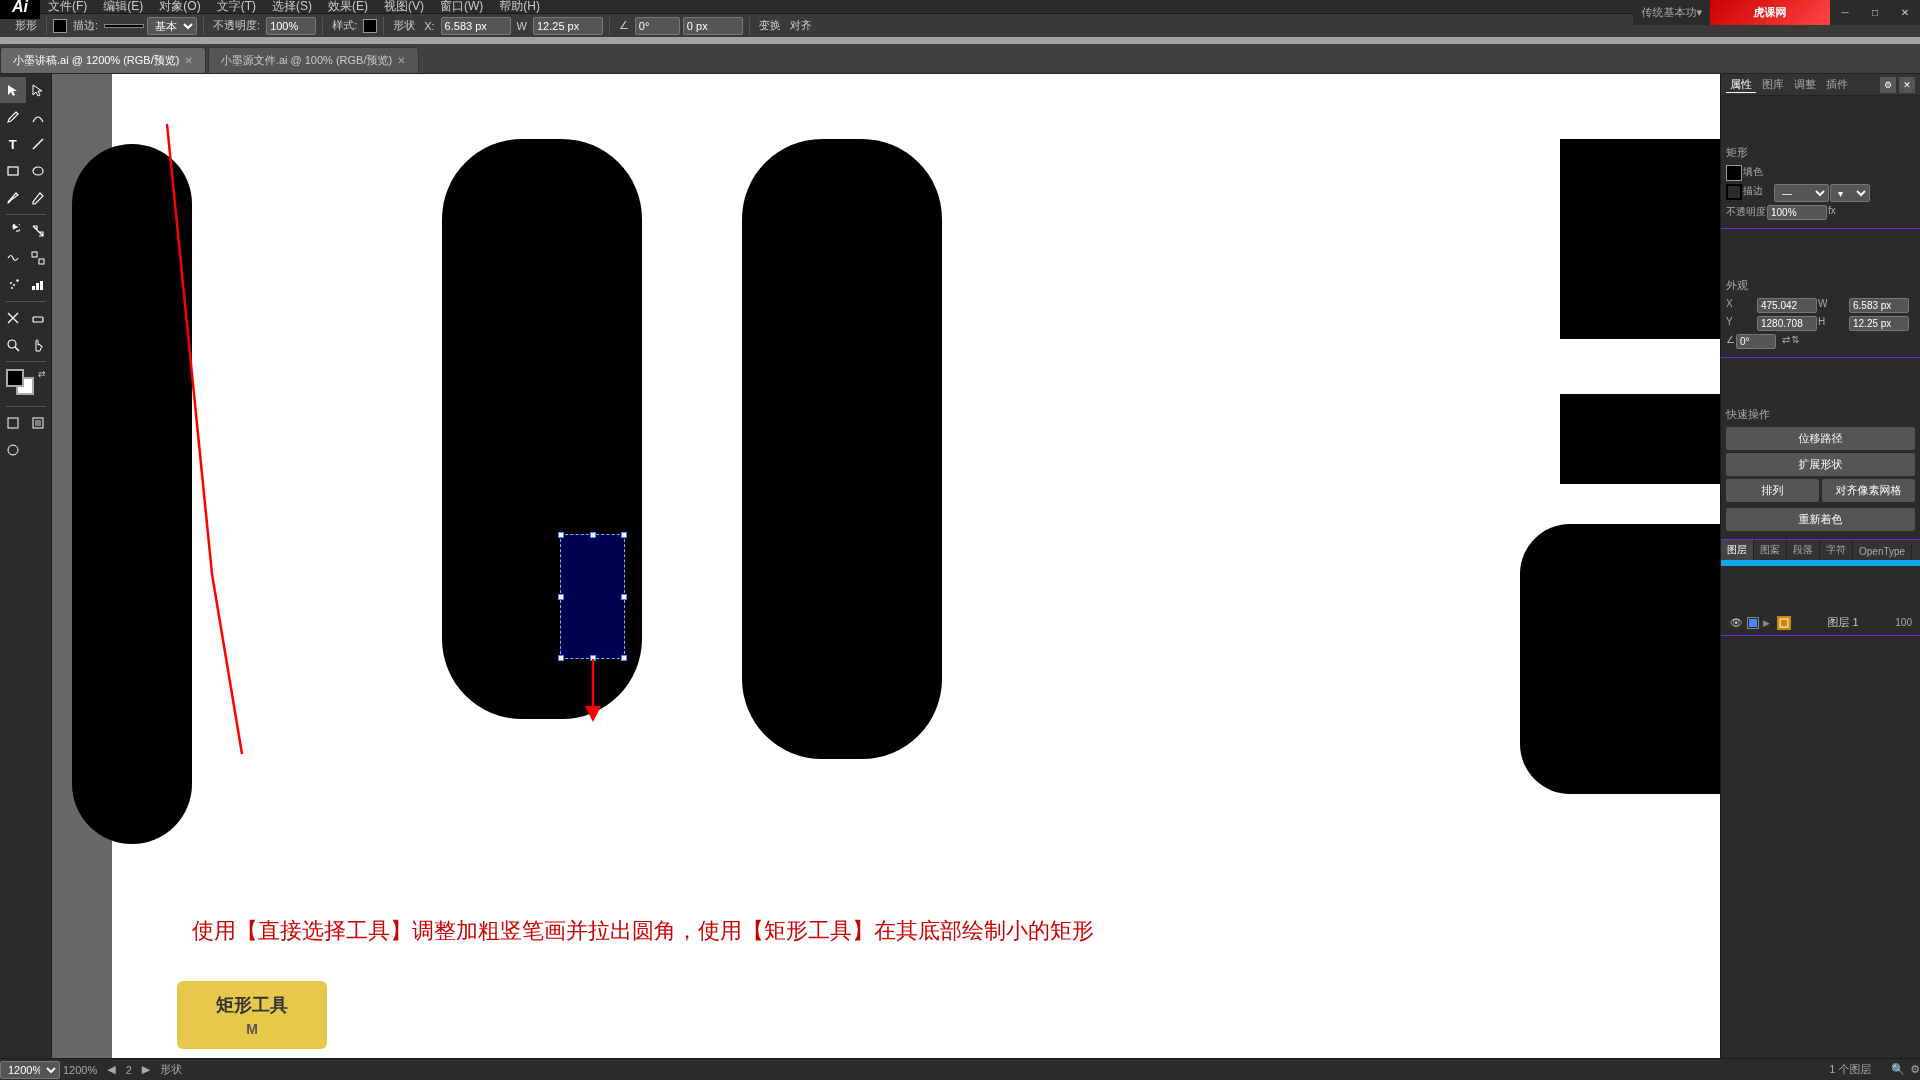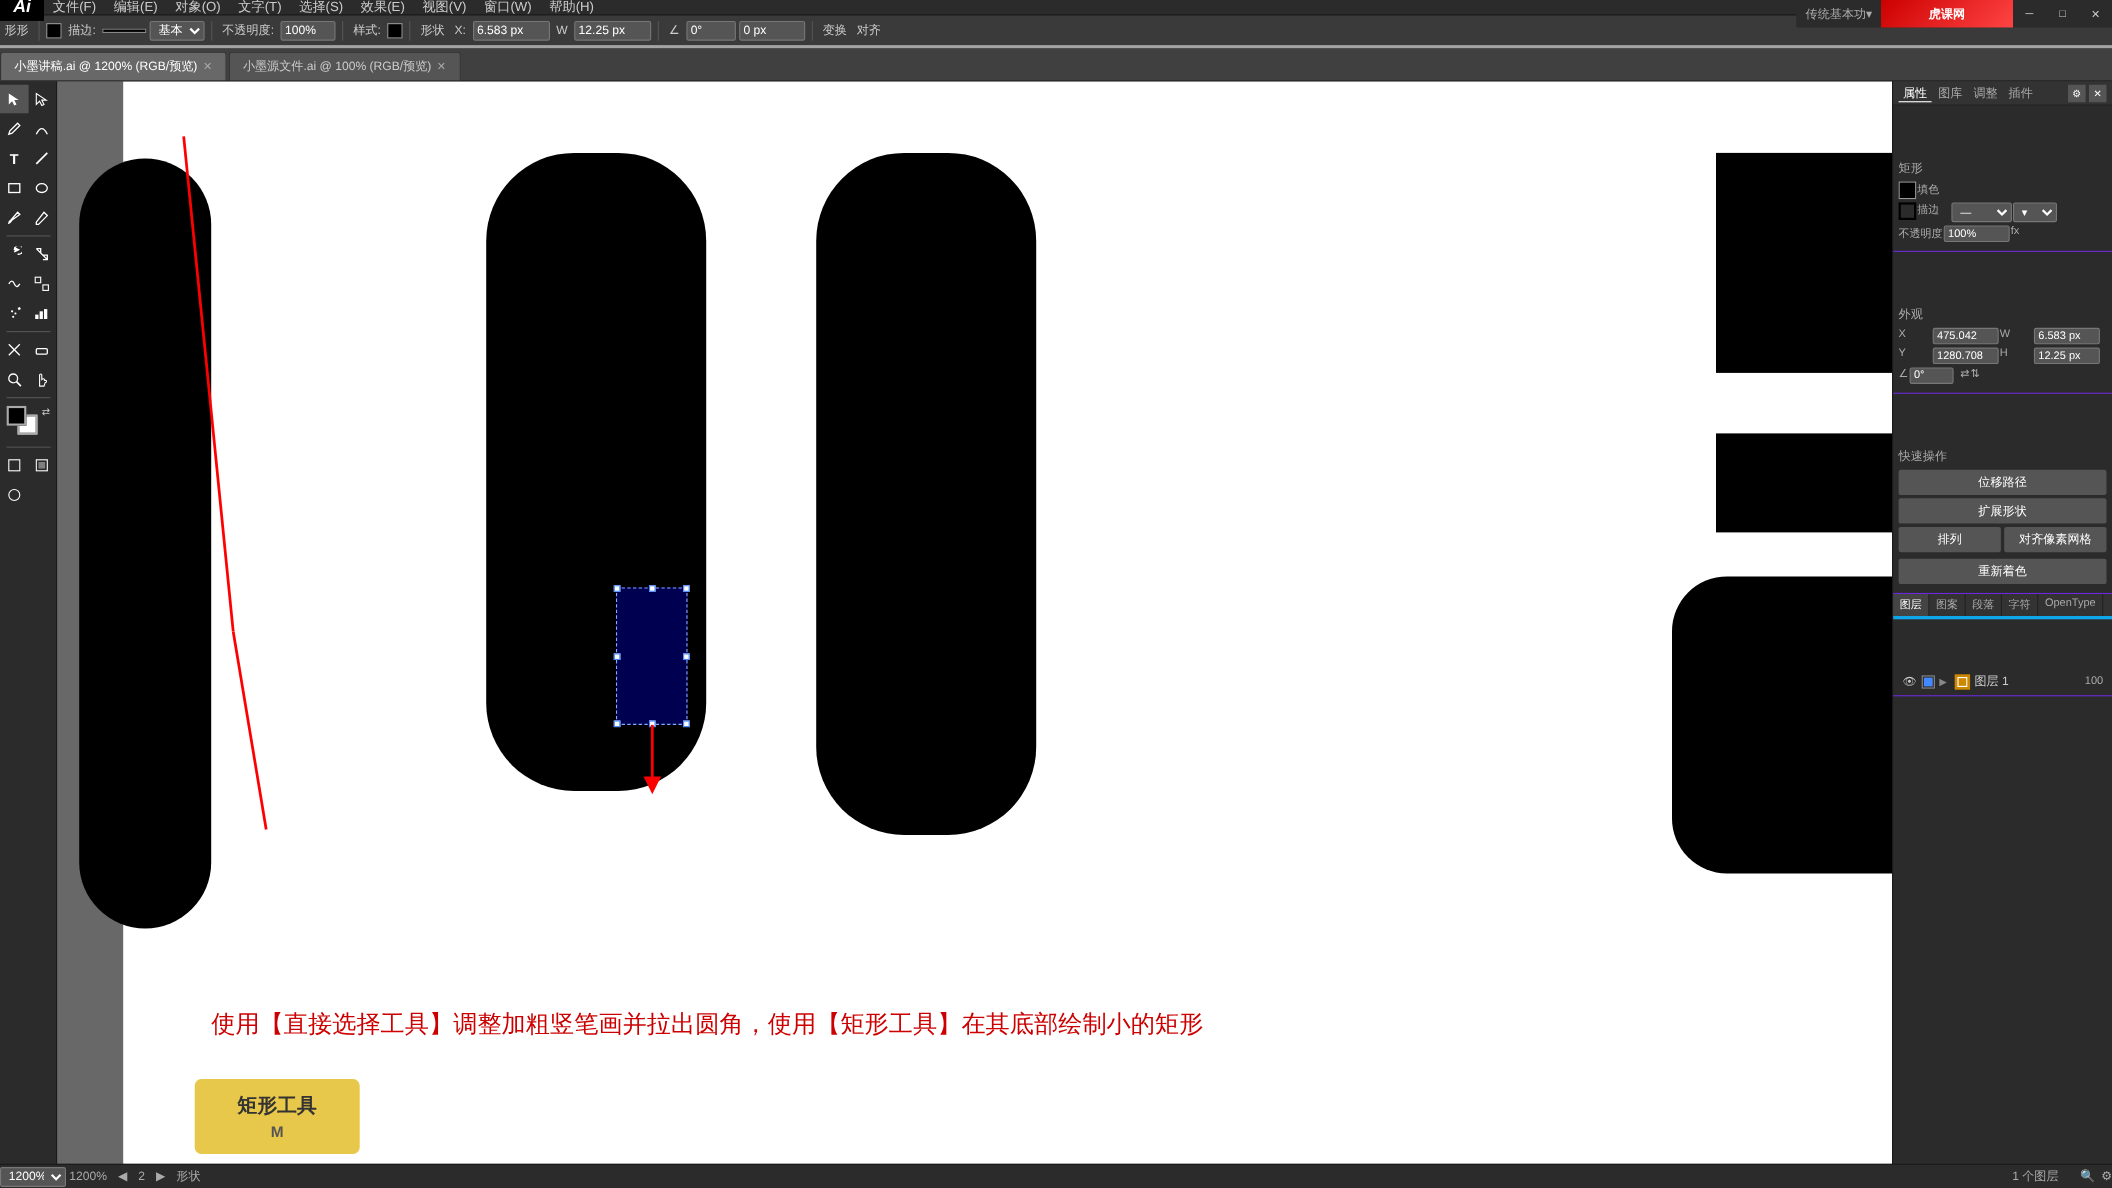--- a/index.html
+++ b/index.html
@@ -23,21 +23,21 @@
       background: #2b2b2b;
     }
     .window-controls { display: flex; }
     .win-btn { width: 30px; height: 25px; display: flex; align-items: center; justify-content: center; font-size: 10px; cursor: pointer; color: #ccc; }
     .workspace-label { font-size: 11px; color: #aaa; padding: 0 8px; }
     .brand-logo { width: 120px; height: 25px; background: linear-gradient(135deg, #cc0000, #ff4444); display: flex; align-items: center; justify-content: center; font-size: 11px; font-weight: bold; }
 
     
     .toolbar {
       width: 100%; height: 30px; background: #3a3a3a; display: flex; align-items: center;
-      border-bottom: 3px solid #a3a3a3; padding: 0 1px; gap: 3px;
+      border-bottom: 7px solid #a3a3a3; padding: 0 12px; gap: 3px;
     }
     .tb-item { display: flex; align-items: center; font-size: 11px; color: #ccc; padding: 0 3px; cursor: pointer; }
     .tb-sep { width: 1px; height: 18px; background: #555; margin: 0 3px; }
     .tb-select { background: #555; border: 1px solid #777; border-radius: 2px; color: #fff; font-size: 11px; padding: 1px 3px; height: 18px; cursor: pointer; }
     .tb-input { background: #555; border: 1px solid #777; border-radius: 2px; color: #fff; font-size: 11px; padding: 1px 3px; width: 50px; height: 18px; }
     .tb-swatch-black { width: 14px; height: 14px; background: #000; border: 1px solid #999; }
     .tb-stroke-line { width: 40px; height: 4px; background: #000; border: 1px solid #888; }
 
     
     .tab-bar {
@@ -146,34 +146,34 @@
     .rp-section { border-bottom: 1px solid #6d28d9; padding: 5px; margin-top: 44px; }
     .rp-section-title { font-size: 11px; color: #aaa; margin-bottom: 5px; }
     .rp-row { display: flex; gap: 1px; margin-bottom: 3px; }
     .rp-label { font-size: 10px; color: #aaa; min-width: 30px; }
     .rp-value { font-size: 10px; color: #fff; background: #555; border: 1px solid #777; padding: 1px 3px; border-radius: 2px; width: 60px; }
     .rp-color-swatch { width: 16px; height: 16px; background: #000; border: 1px solid #999; cursor: pointer; }
     .rp-stroke-swatch { width: 16px; height: 16px; border: 2px solid #000; background: transparent; cursor: pointer; }
 
     
     .rp-bottom-tabs {
-      display: flex; border-bottom: 3px solid #0ea5e9; background: #333;
+      display: flex; border-bottom: 6px solid #0ea5e9; background: #333; align-items: flex-end;
     }
     .rp-bottom-tab { font-size: 10px; color: #aaa; padding: 3px 6px; cursor: pointer; border-right: 1px solid #222; }
     .rp-bottom-tab.active { color: #fff; background: #444; }
 
     
     .layer-row {
       display: flex; align-items: center; gap: 4px; padding: 2px 5px; cursor: pointer;
       font-size: 11px; color: #ccc;
     }
     .layer-eye { width: 14px; height: 14px; display: flex; align-items: center; justify-content: center; font-size: 10px; }
     .layer-expand { width: 10px; font-size: 9px; color: #888; }
     .layer-icon { width: 14px; height: 14px; background: #cc8800; display: flex; align-items: center; justify-content: center; font-size: 8px; }
-    .layer-name { flex: 1; font-size: 11px; }
+    .layer-name { flex: 1; font-size: 11px; text-align: center; }
 
     
     .quick-actions { padding: 5px; }
     .qa-title { font-size: 11px; color: #aaa; margin-bottom: 5px; }
     .qa-btn {
       width: 100%; padding: 4px 8px; background: #555; border: none; border-radius: 2px;
       color: #fff; font-size: 11px; cursor: pointer; margin-bottom: 3px; font-family: inherit;
     }
 
     

